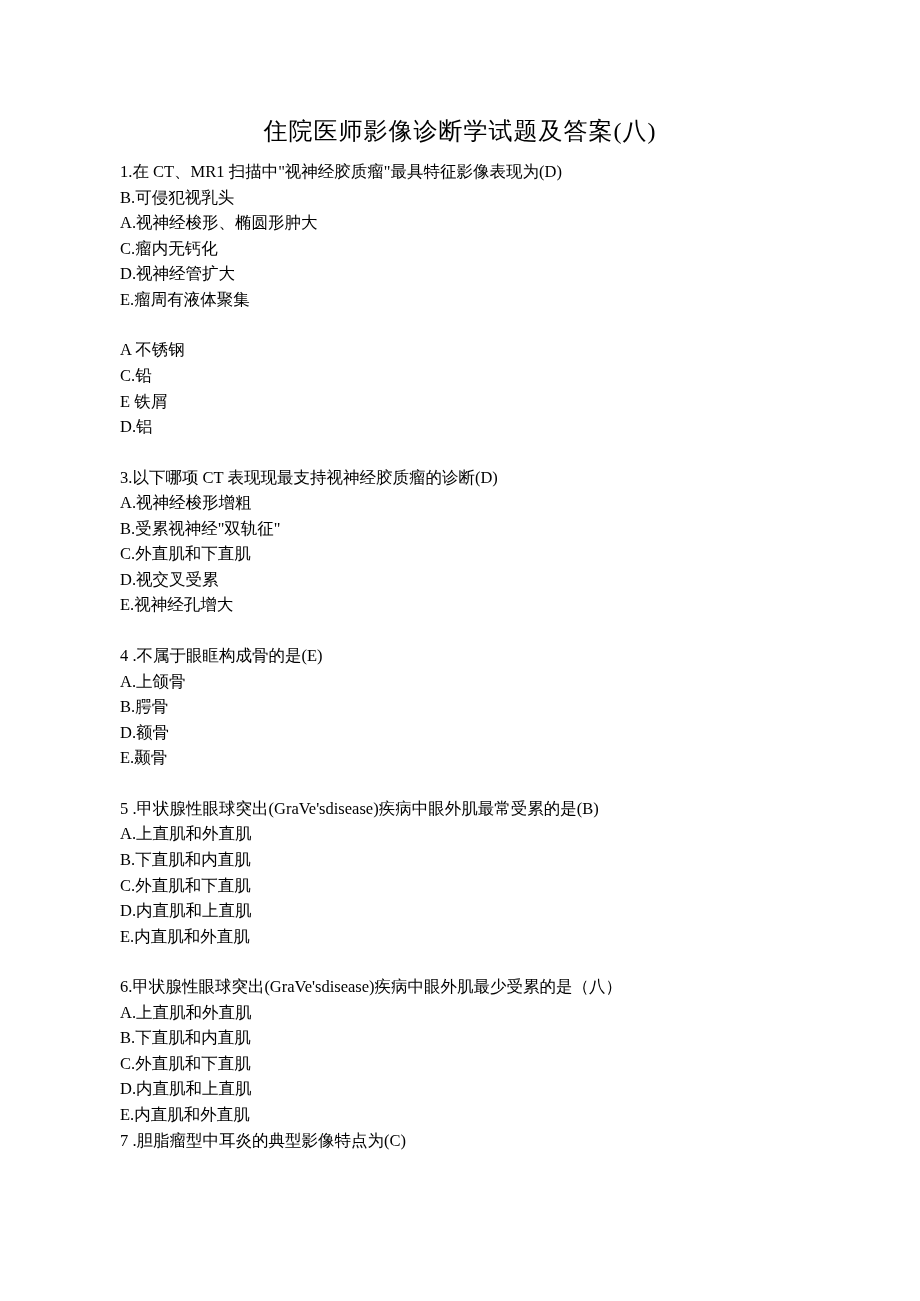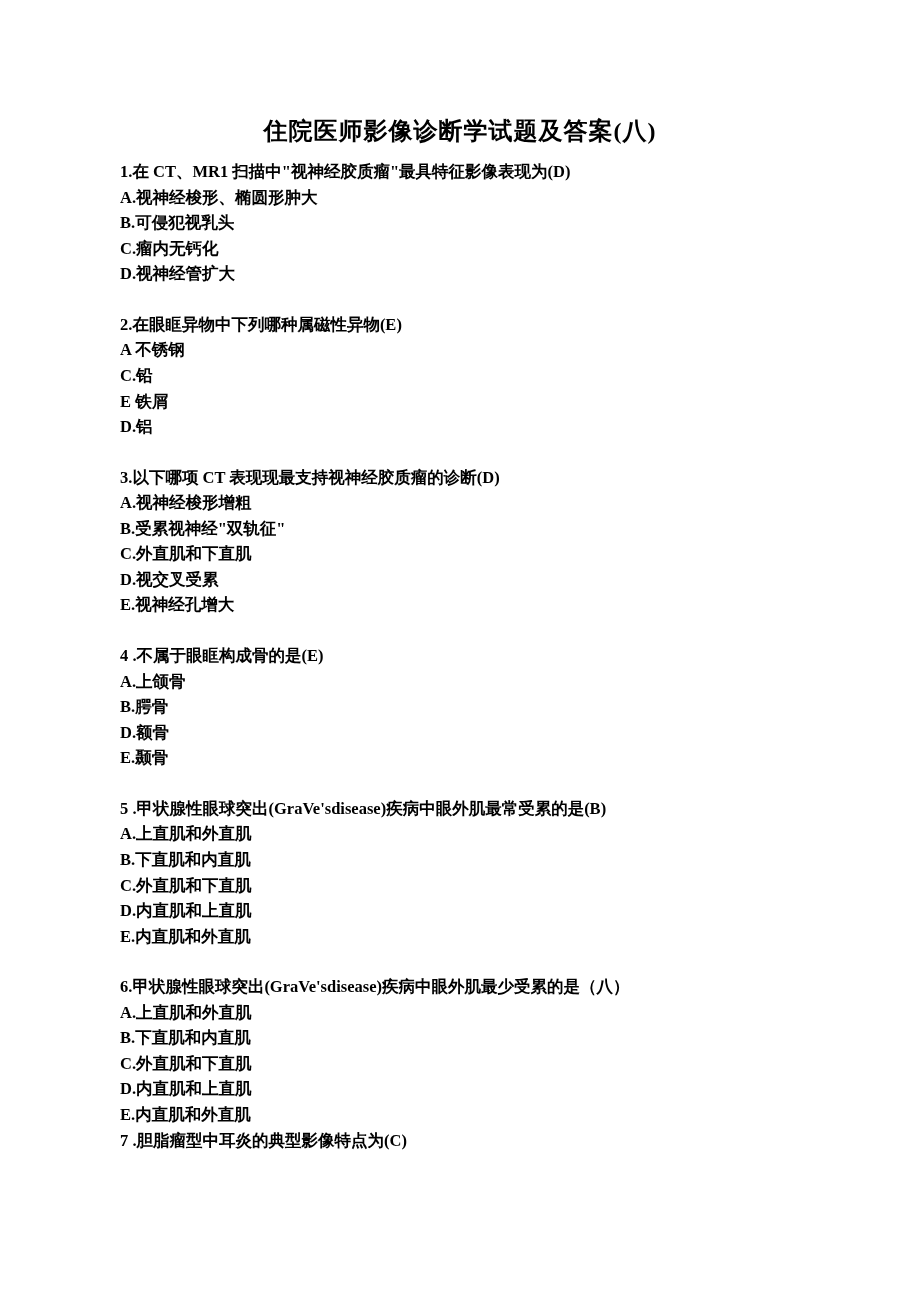--- a/index.html
+++ b/index.html
@@ -6,21 +6,20 @@
     margin: 0;
     padding: 0;
     background: #ffffff;
     font-family: "SimSun", "宋体", serif;
     color: #000000;
     width: 920px;
   }
   .page {
     padding: 115px 120px 50px 120px;
     box-sizing: border-box;
-    font-weight: bold;
   }
   .title {
     text-align: center;
     font-size: 24px;
     margin-bottom: 12px;
     letter-spacing: 1px;
   }
   .line {
     font-size: 16.5px;
     line-height: 1.55;
@@ -30,27 +29,27 @@
     height: 25px;
   }
 </style>
 </head>
 <body>
 
 <div class="page">
   <div class="title">住院医师影像诊断学试题及答案(八)</div>
 
   <div class="line">1.在 CT、MR1 扫描中"视神经胶质瘤"最具特征影像表现为(D)</div>
+  <div class="line">B.可侵犯视乳头</div>
   <div class="line">A.视神经梭形、椭圆形肿大</div>
-  <div class="line">B.可侵犯视乳头</div>
   <div class="line">C.瘤内无钙化</div>
   <div class="line">D.视神经管扩大</div>
+  <div class="line">E.瘤周有液体聚集</div>
   <div class="blank"></div>
 
-  <div class="line">2.在眼眶异物中下列哪种属磁性异物(E)</div>
   <div class="line">A 不锈钢</div>
   <div class="line">C.铅</div>
   <div class="line">E 铁屑</div>
   <div class="line">D.铝</div>
   <div class="blank"></div>
 
   <div class="line">3.以下哪项 CT 表现现最支持视神经胶质瘤的诊断(D)</div>
   <div class="line">A.视神经梭形增粗</div>
   <div class="line">B.受累视神经"双轨征"</div>
   <div class="line">C.外直肌和下直肌</div>

